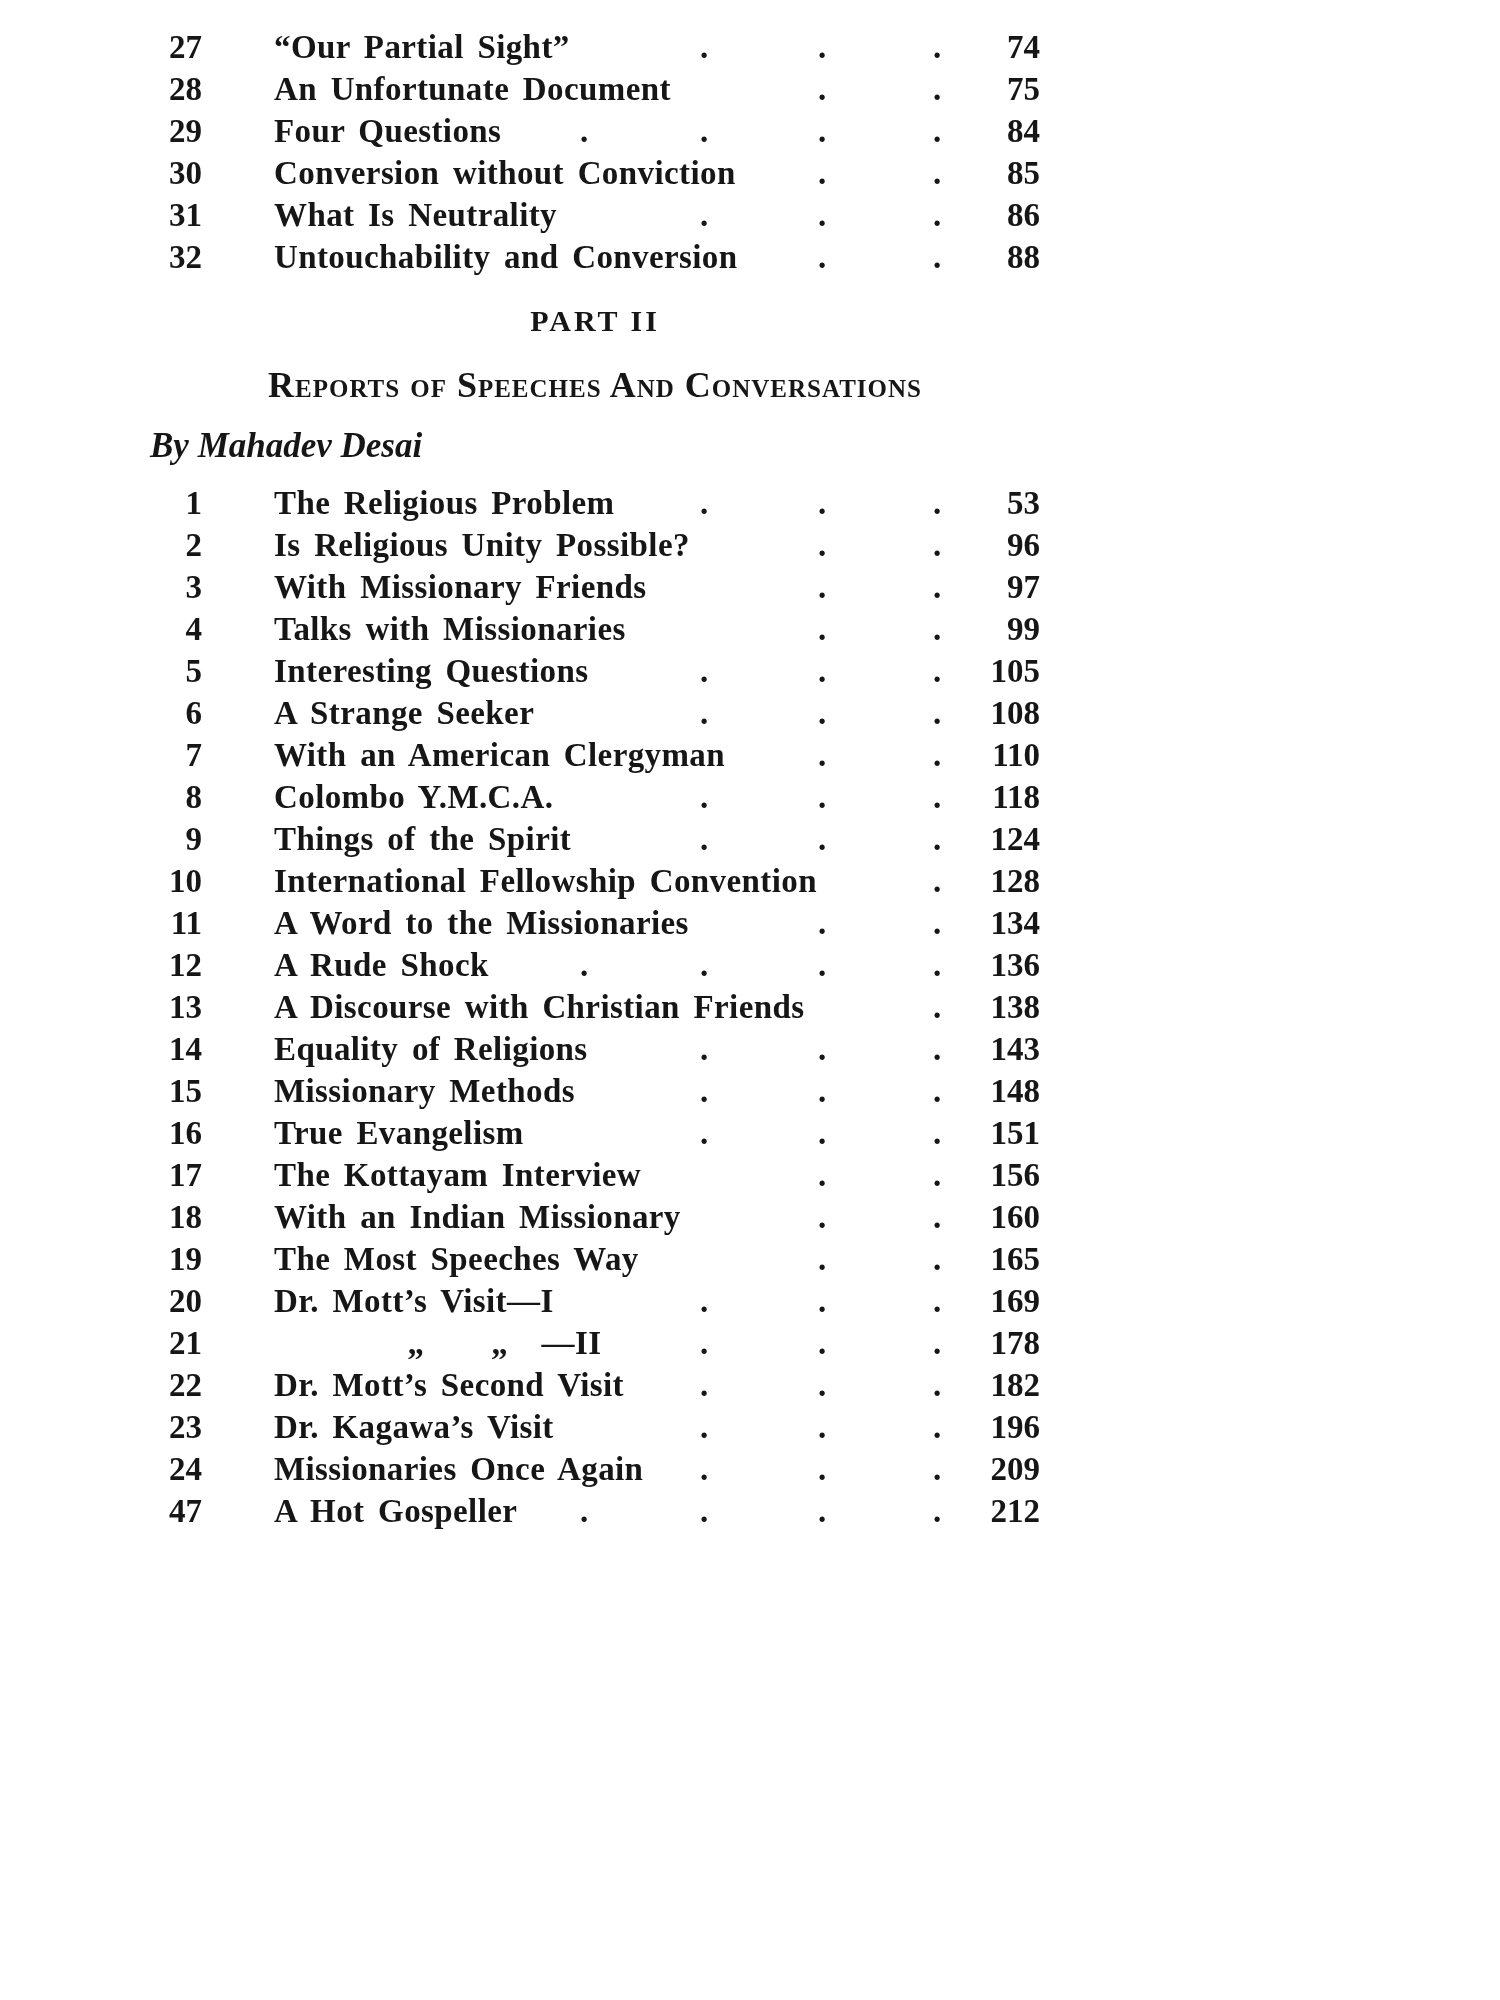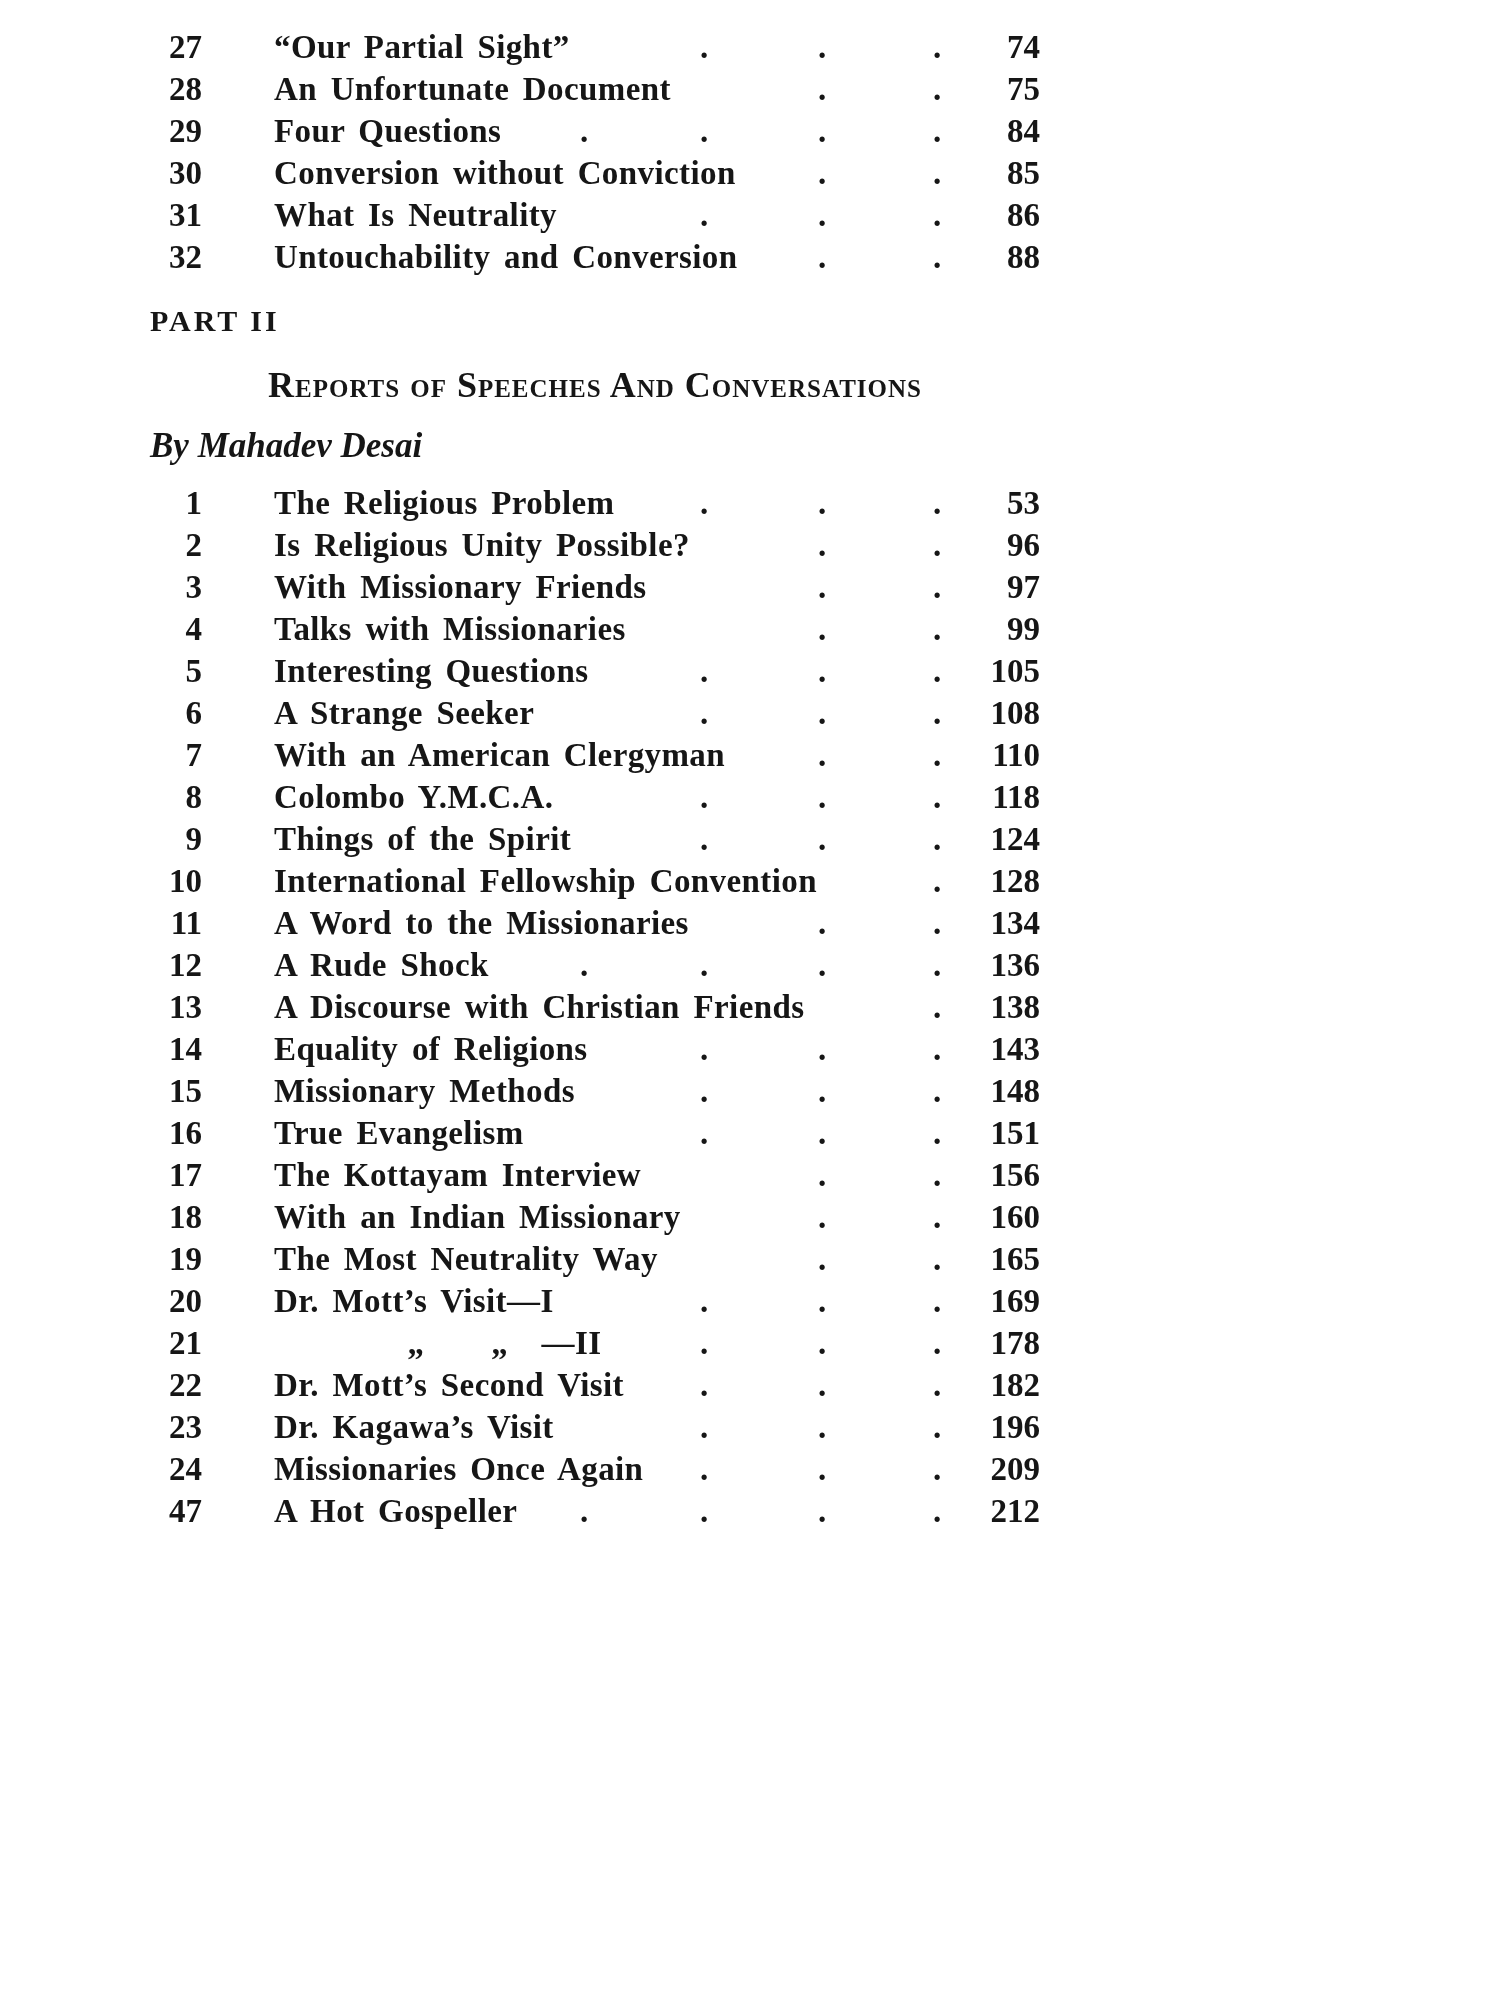--- a/index.html
+++ b/index.html
@@ -44,20 +44,21 @@
   .pageno{
     position:absolute;
     right:0;
     top:0;
     width:110px;
     text-align:right;
     font-weight:700;
   }
   .part-heading{
     margin:26px 0 0 0;
+    text-align:center;
     font-size:30px;
     font-weight:700;
     letter-spacing:3px;
   }
   .sub-heading{
     margin:26px 0 0 0;
     text-align:center;
     font-variant:small-caps;
     font-size:36px;
     font-weight:700;
@@ -103,21 +104,21 @@
       <div class="toc-row"><span class="no">9</span><span class="title">Things of the Spirit</span><span class="leader-dot" style="left: 550px;">.</span><span class="leader-dot" style="left: 668px;">.</span><span class="leader-dot" style="left: 783px;">.</span><span class="pageno">124</span></div>
       <div class="toc-row"><span class="no">10</span><span class="title">International Fellowship Convention</span><span class="leader-dot" style="left: 783px;">.</span><span class="pageno">128</span></div>
       <div class="toc-row"><span class="no">11</span><span class="title">A Word to the Missionaries</span><span class="leader-dot" style="left: 668px;">.</span><span class="leader-dot" style="left: 783px;">.</span><span class="pageno">134</span></div>
       <div class="toc-row"><span class="no">12</span><span class="title">A Rude Shock</span><span class="leader-dot" style="left: 430px;">.</span><span class="leader-dot" style="left: 550px;">.</span><span class="leader-dot" style="left: 668px;">.</span><span class="leader-dot" style="left: 783px;">.</span><span class="pageno">136</span></div>
       <div class="toc-row"><span class="no">13</span><span class="title">A Discourse with Christian Friends</span><span class="leader-dot" style="left: 783px;">.</span><span class="pageno">138</span></div>
       <div class="toc-row"><span class="no">14</span><span class="title">Equality of Religions</span><span class="leader-dot" style="left: 550px;">.</span><span class="leader-dot" style="left: 668px;">.</span><span class="leader-dot" style="left: 783px;">.</span><span class="pageno">143</span></div>
       <div class="toc-row"><span class="no">15</span><span class="title">Missionary Methods</span><span class="leader-dot" style="left: 550px;">.</span><span class="leader-dot" style="left: 668px;">.</span><span class="leader-dot" style="left: 783px;">.</span><span class="pageno">148</span></div>
       <div class="toc-row"><span class="no">16</span><span class="title">True Evangelism</span><span class="leader-dot" style="left: 550px;">.</span><span class="leader-dot" style="left: 668px;">.</span><span class="leader-dot" style="left: 783px;">.</span><span class="pageno">151</span></div>
       <div class="toc-row"><span class="no">17</span><span class="title">The Kottayam Interview</span><span class="leader-dot" style="left: 668px;">.</span><span class="leader-dot" style="left: 783px;">.</span><span class="pageno">156</span></div>
       <div class="toc-row"><span class="no">18</span><span class="title">With an Indian Missionary</span><span class="leader-dot" style="left: 668px;">.</span><span class="leader-dot" style="left: 783px;">.</span><span class="pageno">160</span></div>
-      <div class="toc-row"><span class="no">19</span><span class="title">The Most Neutrality Way</span><span class="leader-dot" style="left: 668px;">.</span><span class="leader-dot" style="left: 783px;">.</span><span class="pageno">165</span></div>
+      <div class="toc-row"><span class="no">19</span><span class="title">The Most Speeches Way</span><span class="leader-dot" style="left: 668px;">.</span><span class="leader-dot" style="left: 783px;">.</span><span class="pageno">165</span></div>
       <div class="toc-row"><span class="no">20</span><span class="title">Dr. Mott’s Visit—I</span><span class="leader-dot" style="left: 550px;">.</span><span class="leader-dot" style="left: 668px;">.</span><span class="leader-dot" style="left: 783px;">.</span><span class="pageno">169</span></div>
       <div class="toc-row"><span class="no">21</span><span class="title">    „  „ —II</span><span class="leader-dot" style="left: 550px;">.</span><span class="leader-dot" style="left: 668px;">.</span><span class="leader-dot" style="left: 783px;">.</span><span class="pageno">178</span></div>
       <div class="toc-row"><span class="no">22</span><span class="title">Dr. Mott’s Second Visit</span><span class="leader-dot" style="left: 550px;">.</span><span class="leader-dot" style="left: 668px;">.</span><span class="leader-dot" style="left: 783px;">.</span><span class="pageno">182</span></div>
       <div class="toc-row"><span class="no">23</span><span class="title">Dr. Kagawa’s Visit</span><span class="leader-dot" style="left: 550px;">.</span><span class="leader-dot" style="left: 668px;">.</span><span class="leader-dot" style="left: 783px;">.</span><span class="pageno">196</span></div>
       <div class="toc-row"><span class="no">24</span><span class="title">Missionaries Once Again</span><span class="leader-dot" style="left: 550px;">.</span><span class="leader-dot" style="left: 668px;">.</span><span class="leader-dot" style="left: 783px;">.</span><span class="pageno">209</span></div>
       <div class="toc-row"><span class="no">47</span><span class="title">A Hot Gospeller</span><span class="leader-dot" style="left: 430px;">.</span><span class="leader-dot" style="left: 550px;">.</span><span class="leader-dot" style="left: 668px;">.</span><span class="leader-dot" style="left: 783px;">.</span><span class="pageno">212</span></div>
     </section>
 
 </div>
 

